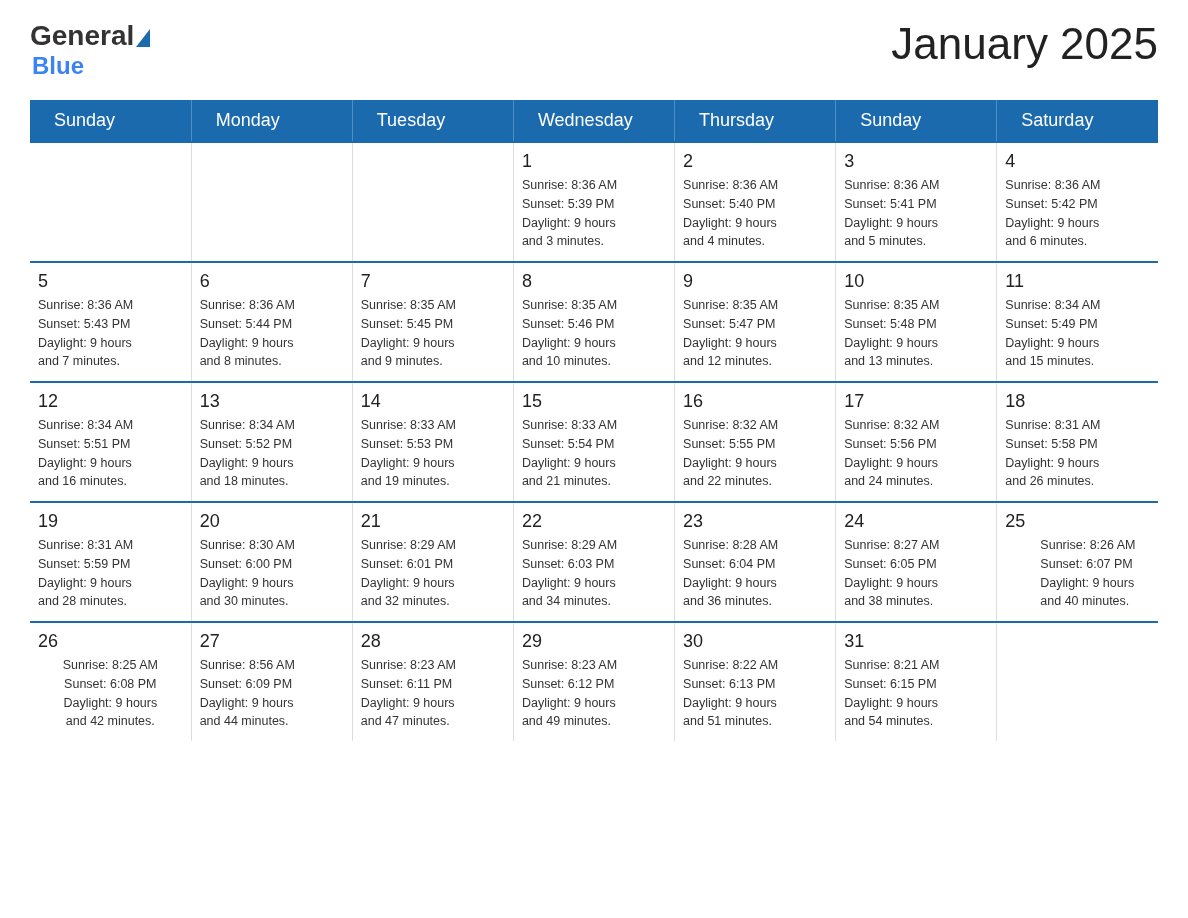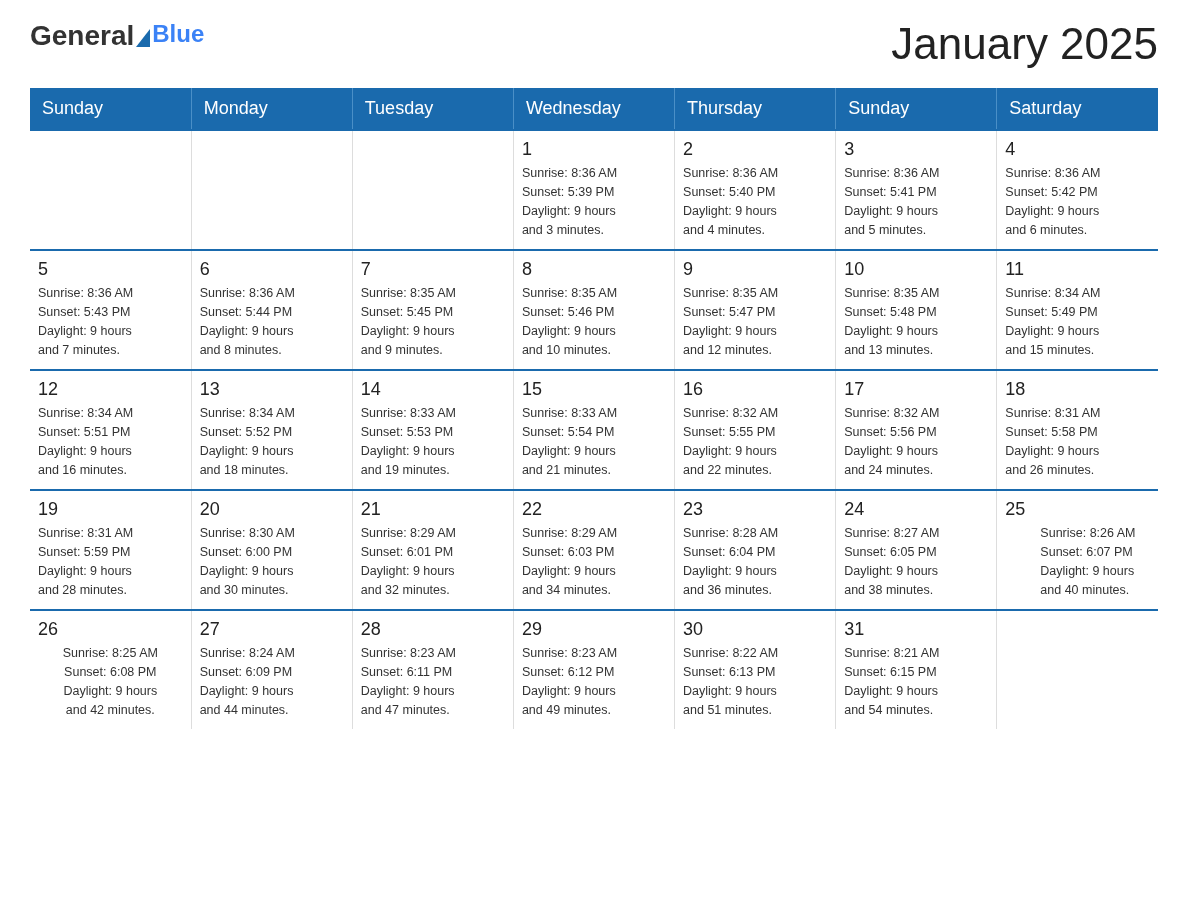--- a/index.html
+++ b/index.html
@@ -50,21 +50,21 @@
     }
     .calendar {
       width: 100%;
       border-collapse: collapse;
     }
     .calendar thead tr th {
       background-color: #1a6aad;
       color: #fff;
       font-size: 18px;
       font-weight: normal;
-      padding: 10px 12px;
+      padding: 10px 24px;
       text-align: left;
       border-right: 1px solid #4a8fc7;
     }
     .calendar thead tr th:last-child {
       border-right: none;
     }
     .calendar tbody tr td {
       vertical-align: top;
       padding: 8px 8px 10px 8px;
       border-top: 2px solid #1a6aad;
@@ -84,21 +84,21 @@
     .day-info {
       font-size: 12.5px;
       color: #333;
       line-height: 1.5;
     }
     .empty-cell {
       background: #fff;
     }
     .logo-wrapper {
       display: flex;
-      flex-direction: row;
+      flex-direction: column;
       align-items: flex-start;
     }
     .logo-top {
       display: flex;
       align-items: center;
     }
     .logo-bottom {
       margin-left: 2px;
     }
   </style>
@@ -322,21 +322,21 @@
       <tr>
         <td>
           <div class="day-number">26</div>
           <div class="day-info" style="white-space: pre-line; text-align: center;">Sunrise: 8:25 AM
 Sunset: 6:08 PM
 Daylight: 9 hours
 and 42 minutes.</div>
         </td>
         <td>
           <div class="day-number">27</div>
-          <div class="day-info" style="white-space: pre-line;">Sunrise: 8:24 AM
+          <div class="day-info" style="white-space: pre-line;">Sunrise: 8:56 AM
 Sunset: 6:09 PM
 Daylight: 9 hours
 and 44 minutes.</div>
         </td>
         <td>
           <div class="day-number">28</div>
           <div class="day-info" style="white-space: pre-line;">Sunrise: 8:23 AM
 Sunset: 6:11 PM
 Daylight: 9 hours
 and 47 minutes.</div>

